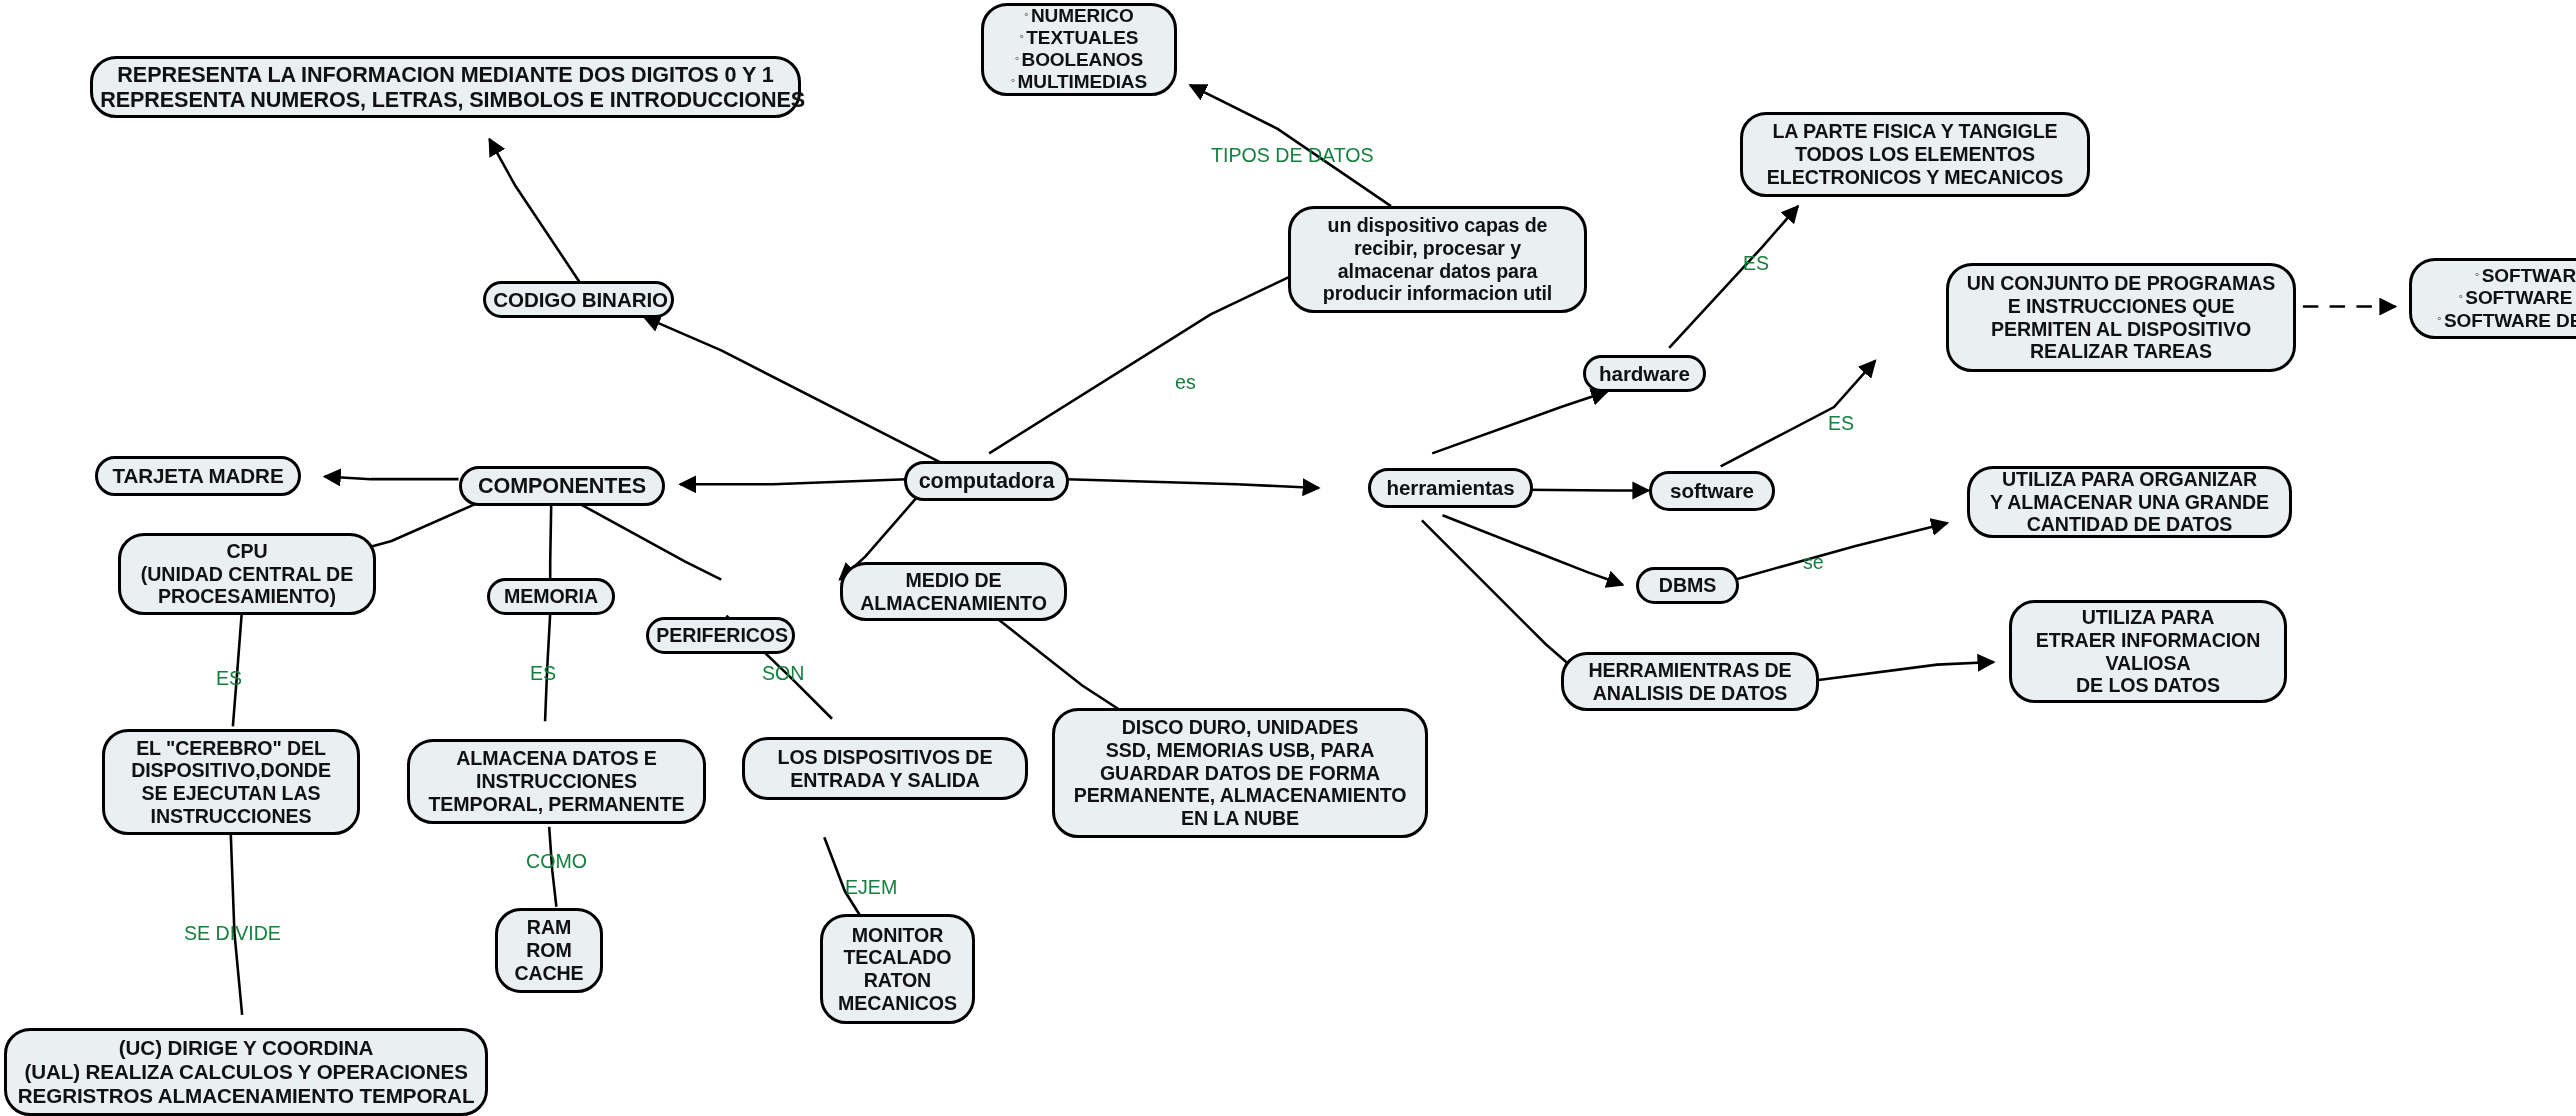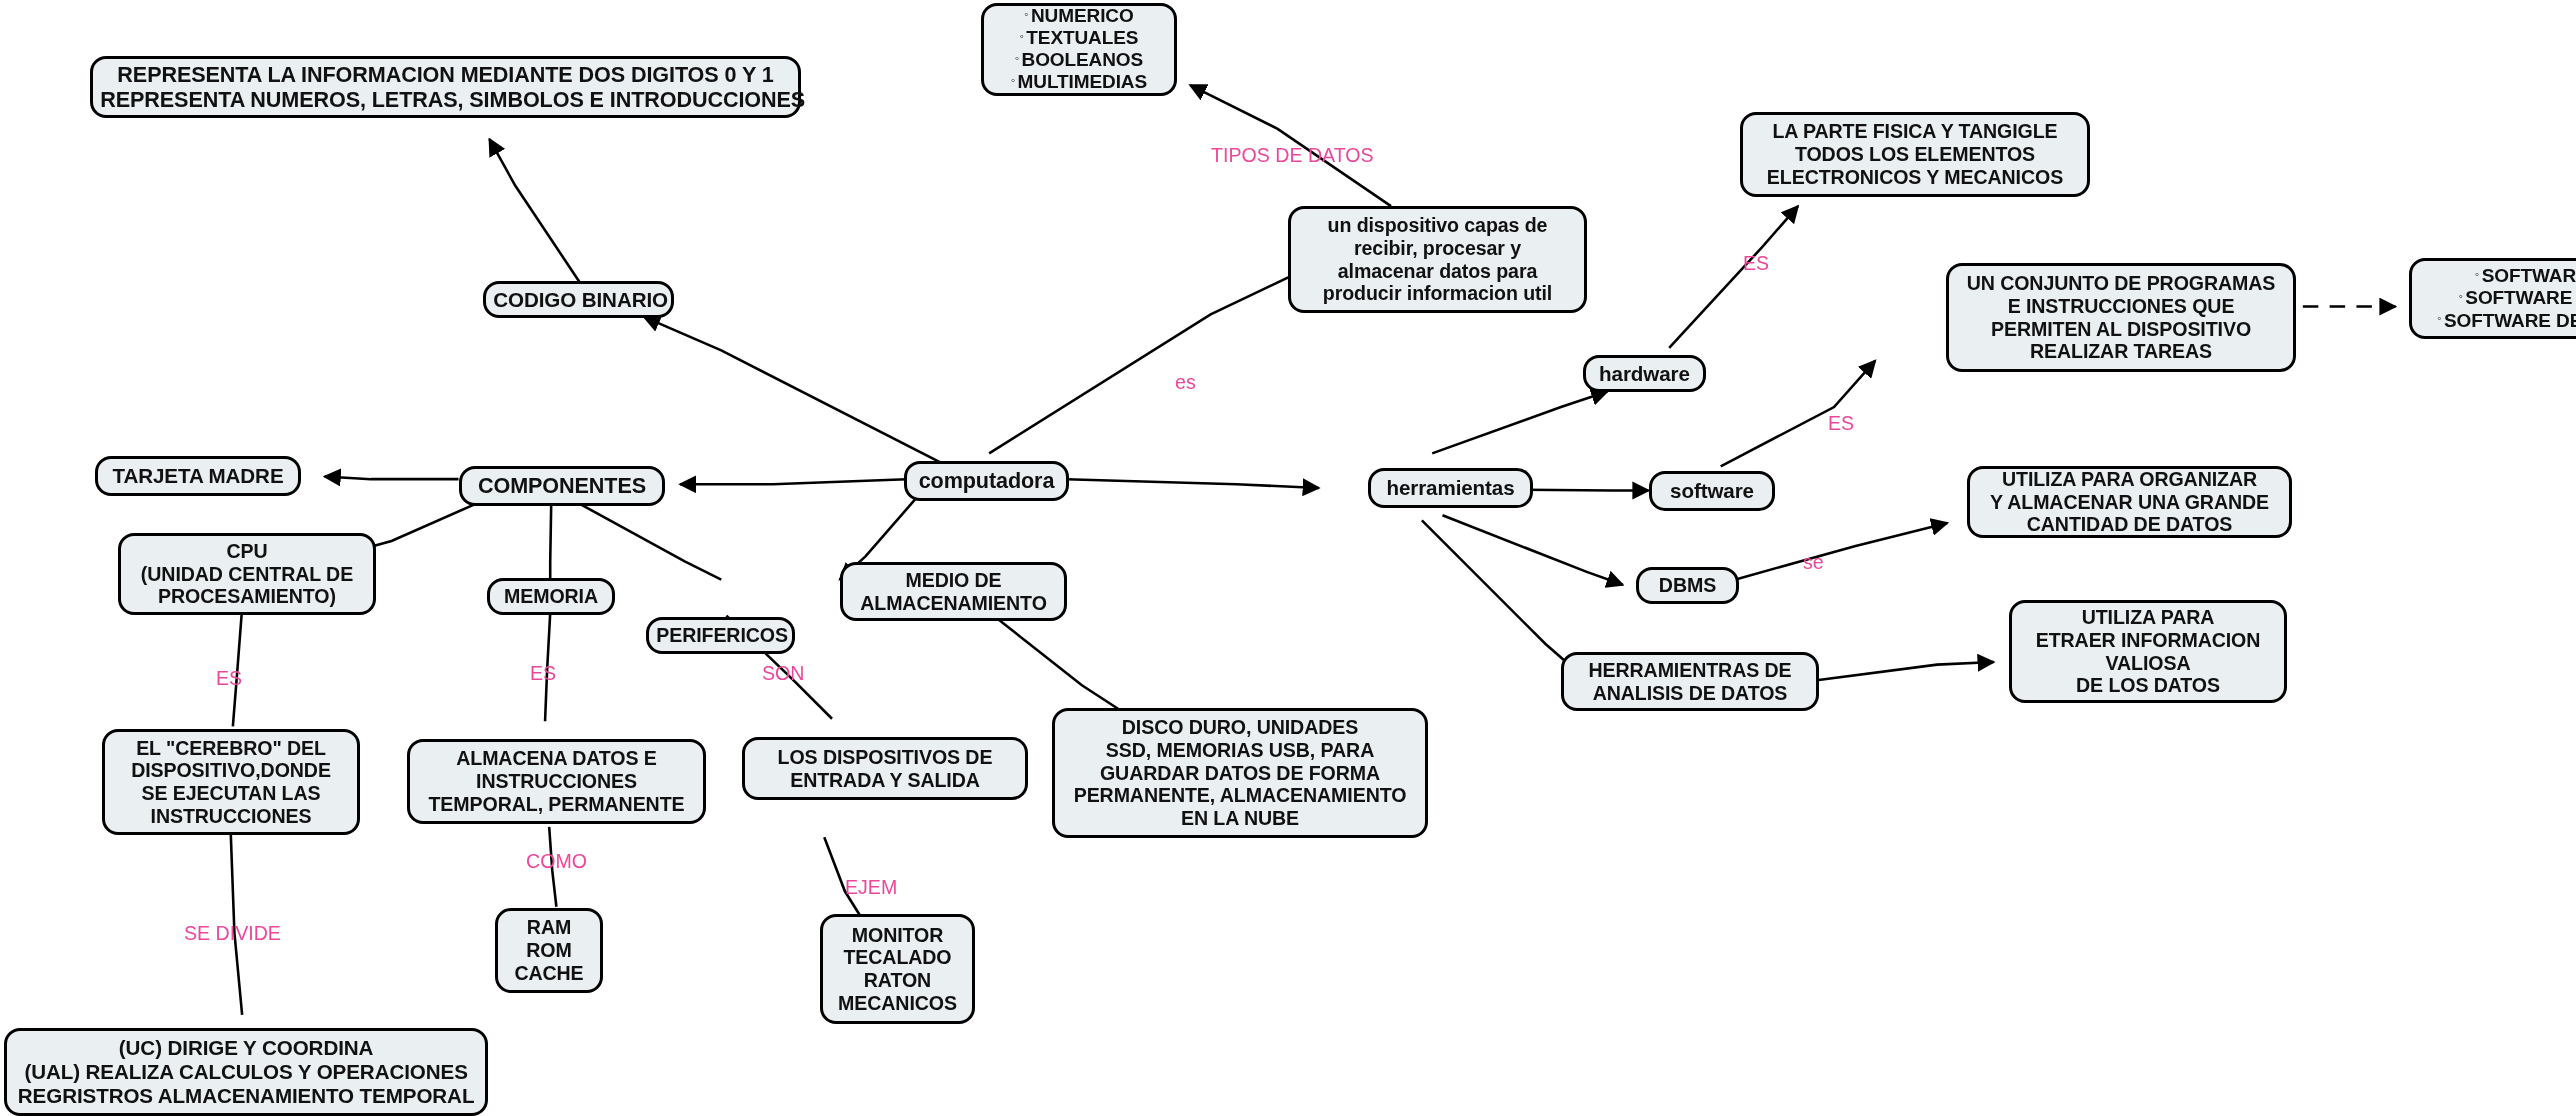--- a/index.html
+++ b/index.html
@@ -16,42 +16,42 @@
     position:absolute;
     left:0;top:0;
     width:2783px;height:1117px;
     pointer-events:none;
   }
   .node{
     position:absolute;
     box-sizing:border-box;
     background:#eaeff2;
     border:3.1px solid #000000;
-    border-radius:16px;
+    border-radius:26px;
     display:flex;
     align-items:center;
     justify-content:center;
     text-align:center;
     color:#111111;
     font-weight:bold;
     line-height:1.16;
     letter-spacing:-0.1px;
     padding:3.1px 7.2px;
     z-index:3;
   }
   .node .lines{width:100%;}
   .node .ln{display:block;white-space:nowrap;}
   
   .node.bullets .ln{display:block;white-space:nowrap;}
   .node.bullets .bul{font-size:0.62em;vertical-align:0.35em;margin-right:0.22em;}
   
   .node.lower{font-weight:bold;}
   .edge-label{
     position:absolute;
-    color:#ec4899;
+    color:#15803d;
     font-weight:normal;
     white-space:nowrap;
     background:transparent;
     z-index:4;
     font-family:"Liberation Sans", sans-serif;
   }
 </style>
 </head>
 <body>
 

